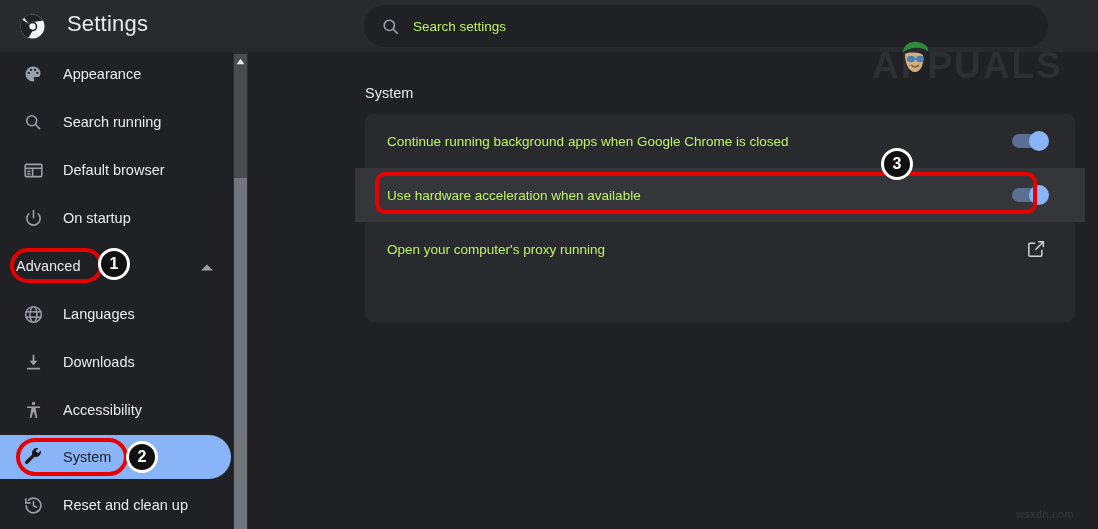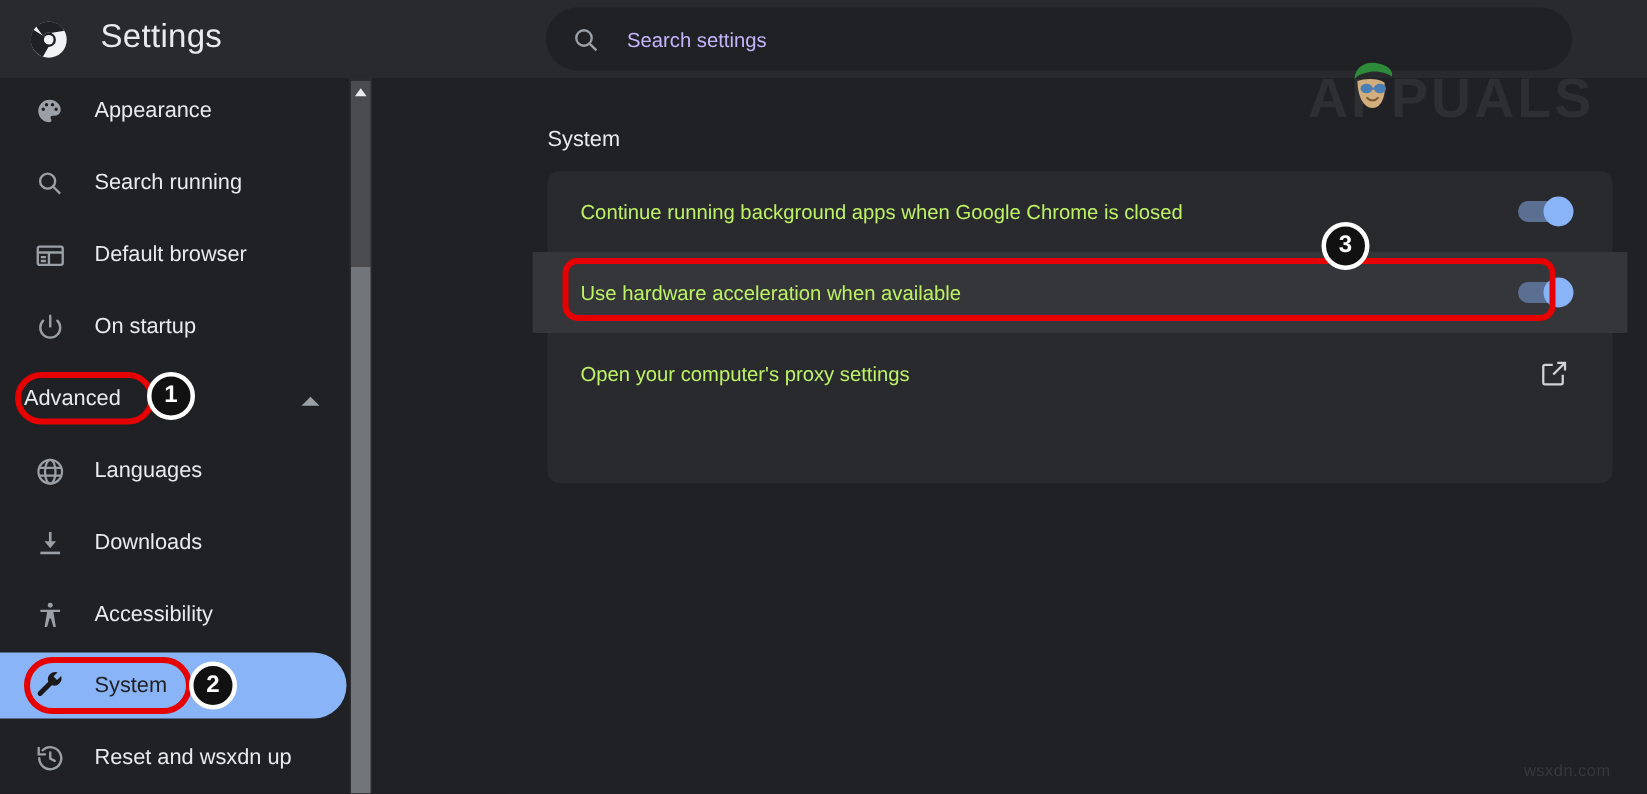--- a/index.html
+++ b/index.html
@@ -22,21 +22,21 @@
     position: absolute; left: 67px; top: 11px;
     font-size: 22px; color: #e8eaed; font-weight: 500; letter-spacing: .2px;
   }
   .search-box {
     position: absolute; left: 364px; top: 5px; width: 684px; height: 42px;
     background: #202124; border-radius: 21px;
     display: flex; align-items: center;
   }
   .search-icon { margin-left: 17px; width: 19px; height: 19px; flex: none; }
   .search-placeholder {
-    margin-left: 18px; font-size: 13.5px; color: #c4b5fd; text-align: center;
+    margin-left: 13px; font-size: 13.5px; color: #bef264; text-align: center;
   }
 
   
   .sidebar {
     position: absolute; left: 0; top: 52px; width: 233px; height: 477px;
     background: #202124;
     padding-left: 22px;
   }
   .nav-item {
     position: absolute; left: 0; width: 233px; height: 44px;
@@ -252,21 +252,21 @@
     </div>
 
     <div class="nav-item" style="top:431px">
       <span class="nav-icon">
         <svg viewBox="0 0 24 24" width="21" height="21" fill="none" stroke="#9aa0a6" stroke-width="1.8" stroke-linecap="round">
           <path d="M3.6 12a8.4 8.4 0 1 0 2.6-6.1"></path>
           <polyline points="3.2,4.2 3.2,9 8,9"></polyline>
           <polyline points="12,7.6 12,12.3 15.4,14"></polyline>
         </svg>
       </span>
-      <span class="nav-label">Reset and wsxdn up</span>
+      <span class="nav-label">Reset and clean up</span>
     </div>
   </div>
 
   <div class="scroll-track"></div>
   <div class="scroll-thumb-top"></div>
   <svg class="scroll-up-arrow" viewBox="0 0 9 7">
     <path d="M4.5 0.8 L8.4 6.2 L0.6 6.2 Z" fill="#e8eaed"></path>
   </svg>
   <div class="scroll-thumb"></div>
 
@@ -283,21 +283,21 @@
       </div>
 
       <div class="row hovered" style="top:54px">
         <span class="row-label" style="left:32px">Use hardware acceleration when available</span>
         <span class="toggle" style="right:39px; top:20px">
           <span class="knob"></span>
         </span>
       </div>
 
       <div class="row" style="top:108px">
-        <span class="row-label" style="left:22px">Open your computer's proxy settings</span>
+        <span class="row-label" style="left:22px">Open your computer's proxy running</span>
         <svg class="ext-link-icon" style="right:29px; top:17px" viewBox="0 0 24 24" fill="none" stroke="#cfd2d6" stroke-width="1.8">
           <path d="M19 13v6.2a1.4 1.4 0 0 1-1.4 1.4H4.8a1.4 1.4 0 0 1-1.4-1.4V6.4A1.4 1.4 0 0 1 4.8 5H11"></path>
           <polyline points="14.6,3.4 20.8,3.4 20.8,9.6"></polyline>
           <line x1="20.8" y1="3.4" x2="11.4" y2="12.8"></line>
         </svg>
       </div>
     </div>
   </div>
 
   <div class="anno-rect" style="left:10px; top:248px; width:93px; height:35px;"></div>

